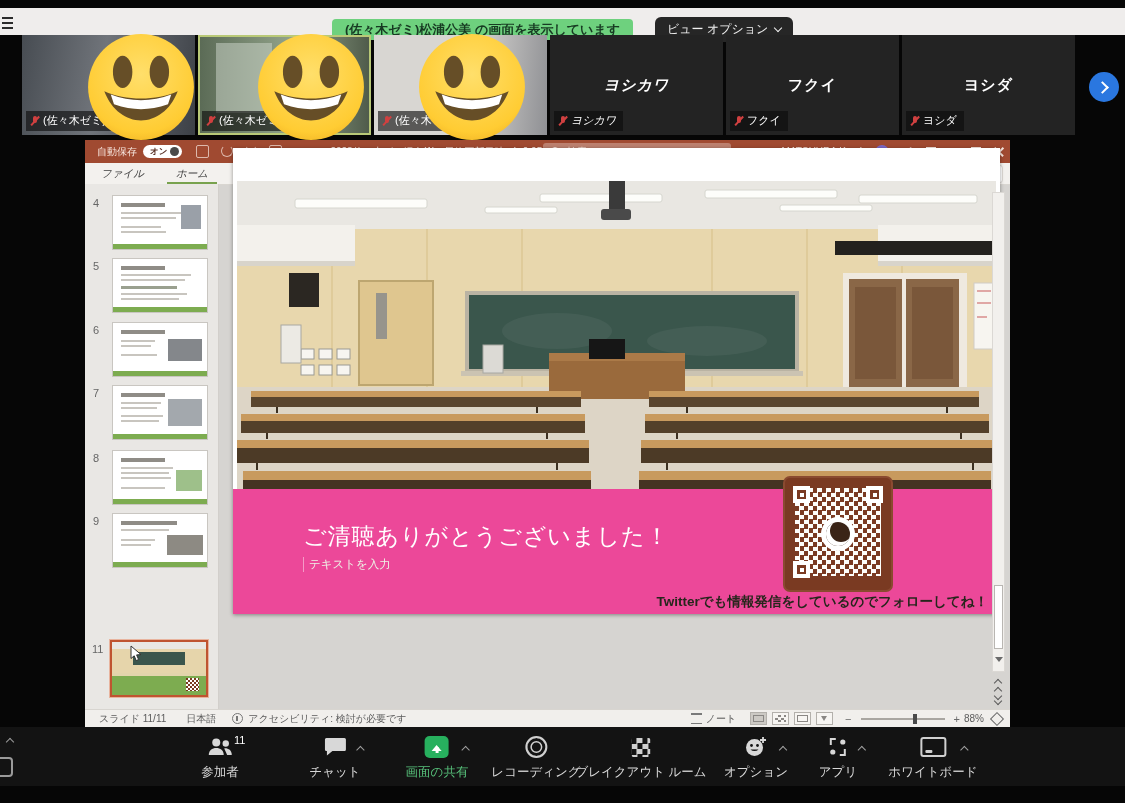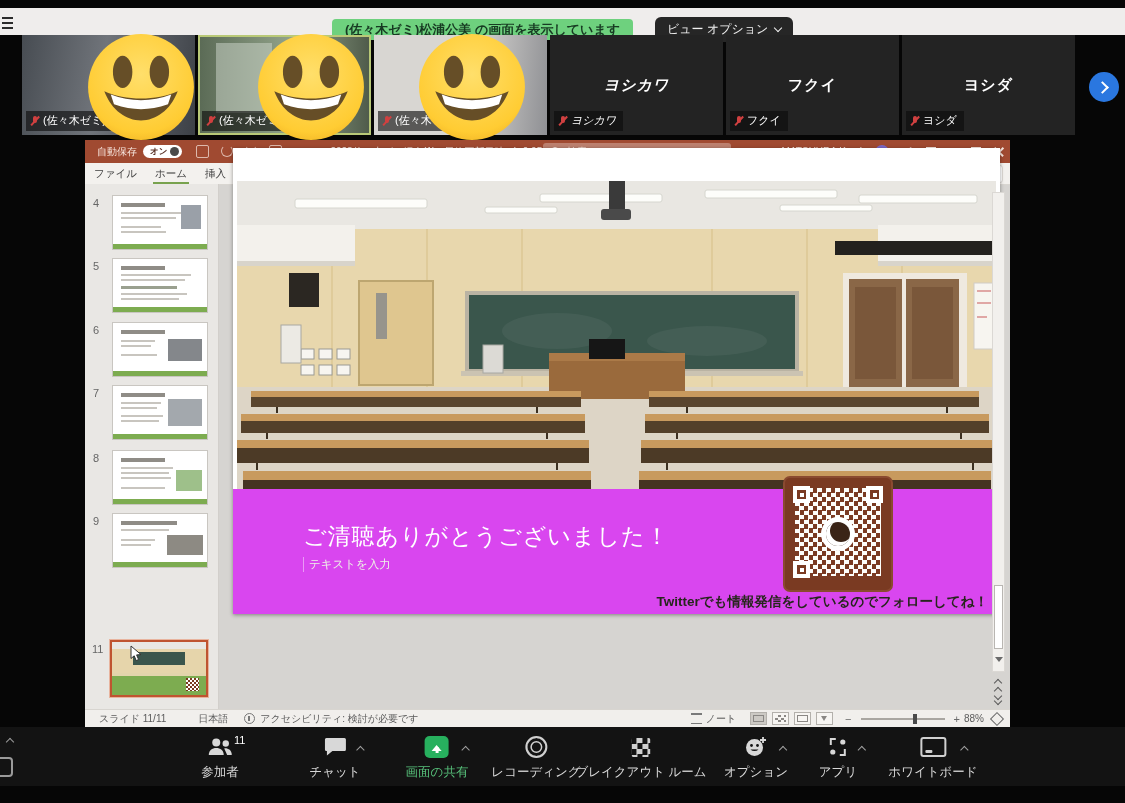--- a/index.html
+++ b/index.html
@@ -59,21 +59,21 @@
           display:flex;align-items:center;justify-content:center;}
   .pen{width:11px;height:3px;background:#f2ded6;border-radius:1px;transform:rotate(-38deg);}
   .wc-min{width:9px;height:1.6px;background:#f7e6de;margin-top:6px;}
   .wc-res{width:8px;height:8px;border:1.4px solid #f7e6de;}
   .wc-x{position:relative;width:10px;height:10px;}
   .wc-x:before,.wc-x:after{content:"";position:absolute;left:-1px;top:4px;width:12px;height:1.5px;background:#f7e6de;}
   .wc-x:before{transform:rotate(45deg);} .wc-x:after{transform:rotate(-45deg);}
   
   .ppt-ribbon{position:absolute;left:0;top:23px;width:100%;height:21px;background:#f3f1ee;border-bottom:1px solid #d9d6d1;
               display:flex;align-items:stretch;}
-  .rtab{position:relative;font-size:10.5px;color:#3d3d3d;padding:4px 9px 0;}
+  .rtab{position:relative;font-size:10.5px;color:#3d3d3d;padding:4px 16px 0;font-style:italic;}
   .rtab.active:after{content:"";position:absolute;left:7px;right:7px;bottom:0;height:2.4px;background:#78a24e;}
   .ribbon-right{position:absolute;right:7px;top:2px;display:flex;align-items:center;gap:7px;}
   .cmt{width:12px;height:9px;border:1.4px solid #6a6a6a;border-radius:2px;position:relative;}
   .cmt:after{content:"";position:absolute;left:2px;bottom:-4px;border:3px solid transparent;border-top-color:#6a6a6a;}
   .pill{background:#fff;border:1px solid #dcd8d3;border-radius:3px;font-size:10.5px;color:#3d3d3d;
         height:16px;display:flex;align-items:center;gap:5px;padding:0 7px;}
   .recdot{width:8px;height:8px;border:1.6px solid #c43e1c;border-radius:50%;box-shadow:inset 0 0 0 1.5px #fff, inset 0 0 0 4px #c43e1c;}
   .teams-ic{width:10px;height:10px;background:#5059c9;border-radius:2px;position:relative;}
   .teams-ic:before{content:"";position:absolute;left:2px;top:2.6px;width:6px;height:1.6px;background:#fff;}
   .teams-ic:after{content:"";position:absolute;left:4.2px;top:2.6px;width:1.6px;height:5px;background:#fff;}
@@ -92,21 +92,21 @@
   .mini-wall{position:absolute;left:0;top:0;width:100%;height:58%;background:#e6d5ab;}
   .mini-ceil{position:absolute;left:0;top:0;width:100%;height:14%;background:#e9e7e2;}
   .mini-green{position:absolute;left:0;bottom:0;width:100%;height:36%;background:#7dac50;}
   .mini-qr{position:absolute;right:7%;bottom:8%;width:13px;height:13px;background:#7a3a22;
            background-image:conic-gradient(#fff 90deg,transparent 0 180deg,#fff 0 270deg,transparent 0);
            background-size:4px 4px;}
   .cursor{position:absolute;z-index:9;}
   
   .slide{position:absolute;left:148px;top:8px;width:767px;height:466px;background:#fff;box-shadow:0 1px 4px rgba(0,0,0,.4);}
   .photo{position:absolute;left:4px;top:33px;width:759px;height:315px;overflow:hidden;}
-  .sl-banner{position:absolute;left:0;right:0;top:341px;bottom:0;background:#d946ef;}
+  .sl-banner{position:absolute;left:0;right:0;top:341px;bottom:0;background:#ec4899;}
   .sl-title{position:absolute;left:70px;top:32px;color:#fff;font-size:23px;letter-spacing:1px;}
   .sl-ph{position:absolute;left:70px;top:68px;color:#eef3e6;font-size:11.5px;border-left:1px solid rgba(255,255,255,.45);padding-left:5px;}
   .sl-footer{position:absolute;right:12px;bottom:3px;color:#26261c;font-size:13.5px;font-weight:bold;}
   .qr{position:absolute;left:552px;top:330px;width:106px;height:112px;background:#7a3a22;border-radius:5px;
       box-shadow:0 0 0 2px #8a4a30;z-index:3;}
   .qr-inner{position:absolute;left:10px;top:10px;right:10px;bottom:14px;background-color:#7a3a22;
             background-image:conic-gradient(#fdfdfa 90deg,transparent 0 180deg,#fdfdfa 0 270deg,transparent 0);
             background-size:9px 9px;}
   .qr-f{position:absolute;width:17px;height:17px;border:4px solid #fff;background:#7a3a22;box-sizing:border-box;}
   .qr-f i{position:absolute;left:2.5px;top:2.5px;width:4px;height:4px;background:#fff;}
@@ -524,21 +524,21 @@
         <i></i>
         <i></i>
       </div>
     <div class="pgbtn pg-dn" style="top:554px">
         <i></i>
         <i></i>
       </div>
 
     <div class="ppt-status">
       <span class="st-gap">スライド 11/11</span>
-      <span class="st-gap" style="margin-left:32px">日本語</span>
+      <span class="st-gap" style="margin-left:20px">日本語</span>
       <span class="acc-ic"></span>
       <span class="st-gap" style="margin-left:5px">アクセシビリティ: 検討が必要です</span>
       <span class="st-right">
         <span class="notes-ic"></span>
         <span>ノート</span>
         <span class="vb sel" style="margin-left:14px">
             <i></i>
           </span>
         <span class="vb grid">
             <i></i>

